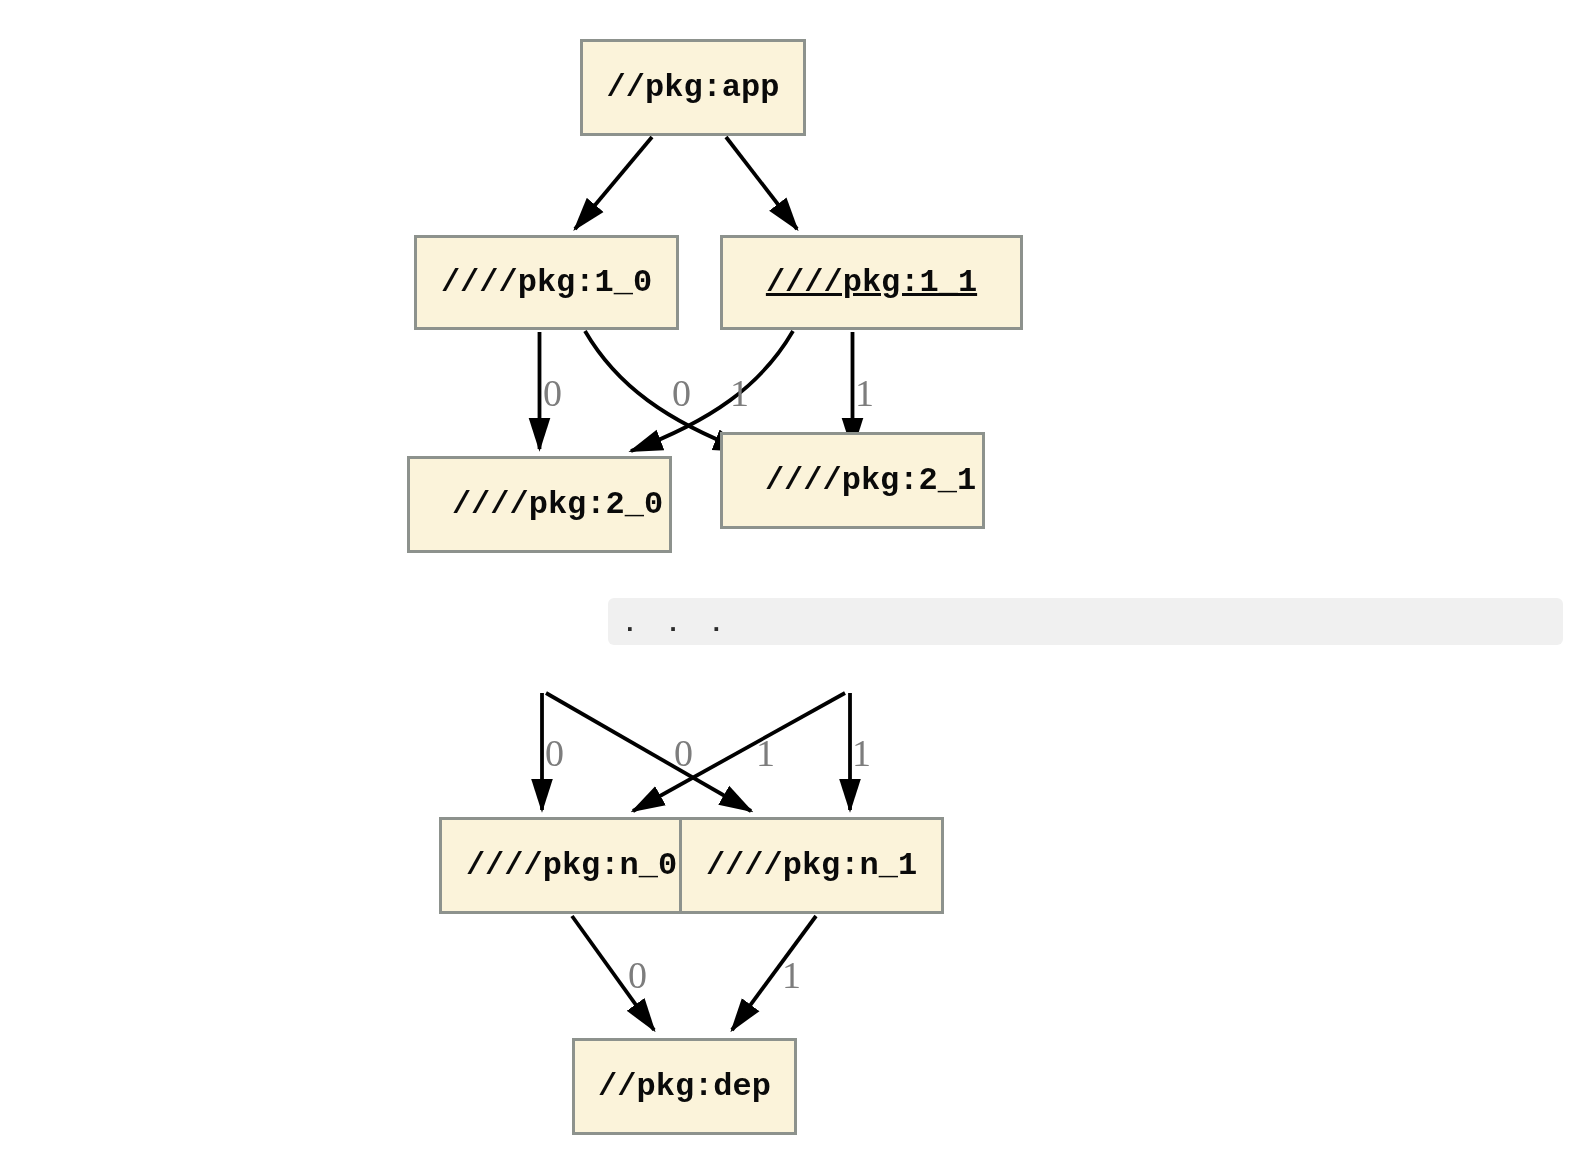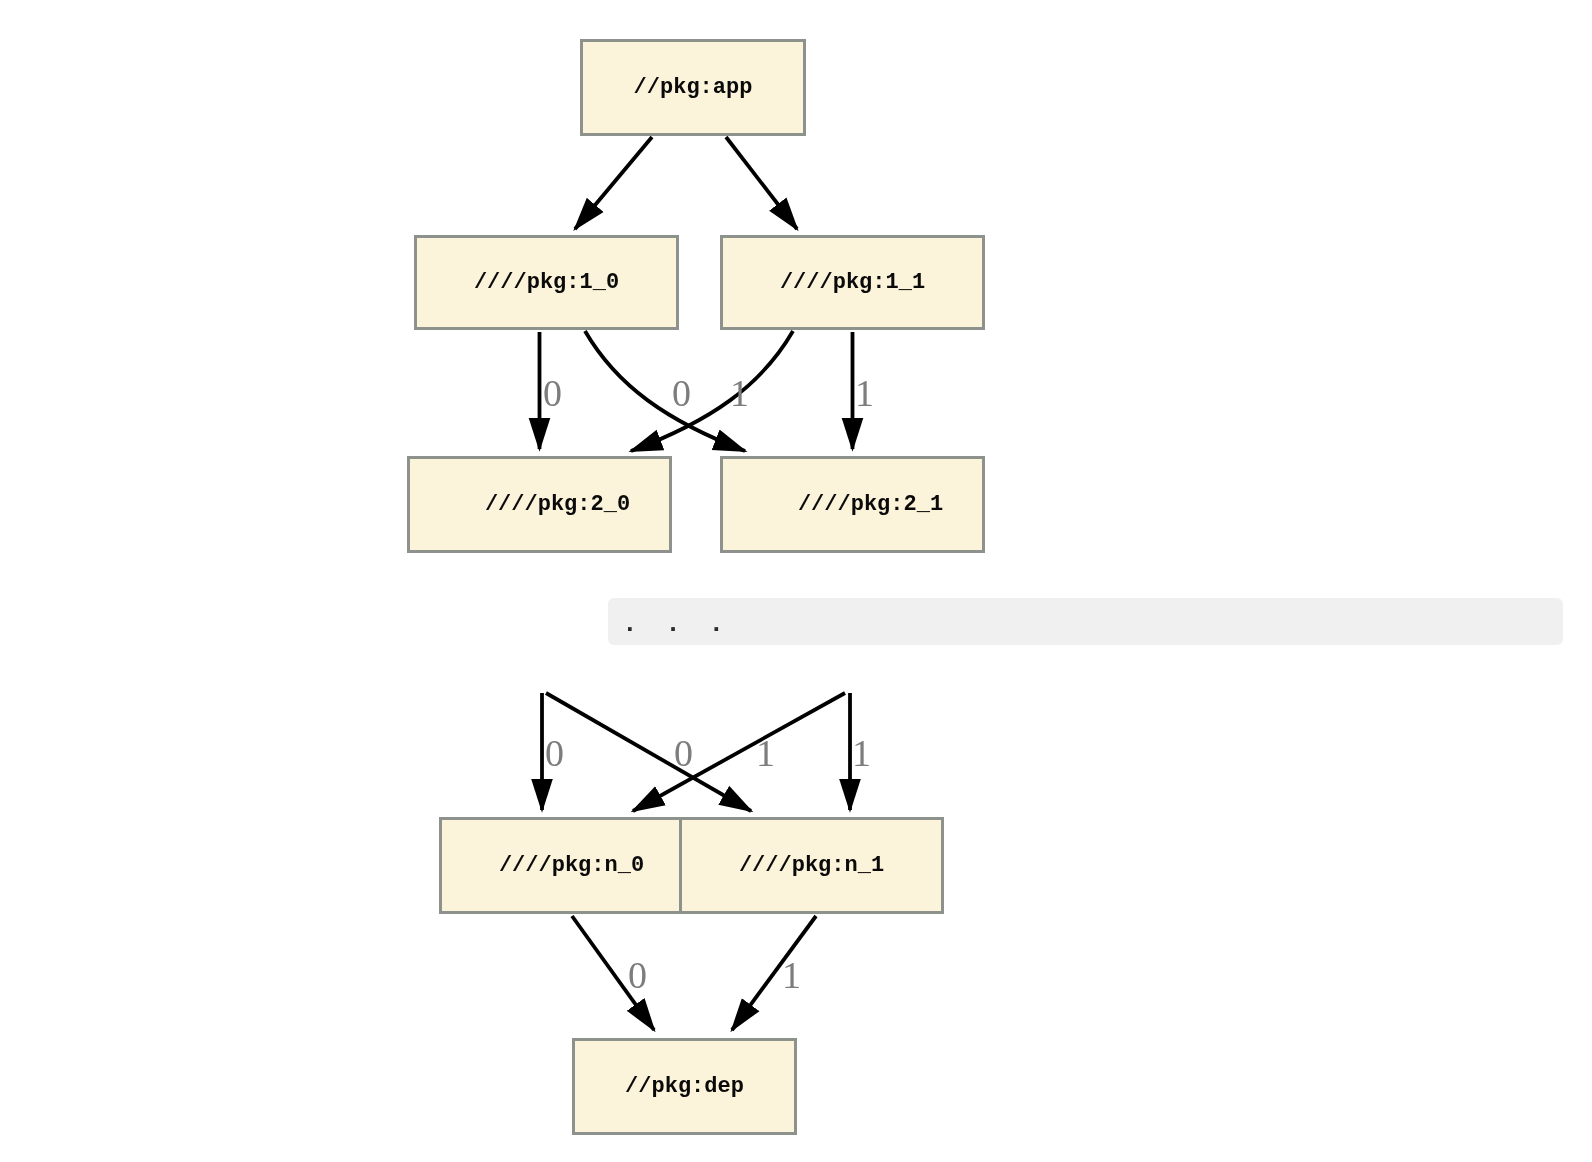--- a/index.html
+++ b/index.html
@@ -13,29 +13,29 @@
   .edges-svg { position:absolute; left:0; top:0; width:1592px; height:1162px; }
   .edge-path { stroke:#000000; stroke-width:3.8; fill:none; }
   .node {
     position:absolute;
     box-sizing:border-box;
     background:#FBF3DA;
     border:3px solid #8D928D;
     display:flex; align-items:center; justify-content:center;
     font-family:"Liberation Mono", monospace;
     font-weight:bold;
-    font-size:22px;
+    font-size:32px;
     color:#0a0a0a;
     white-space:nowrap;
   }
   .n-app {left:580px; top:39px;  width:226px; height:97px;}
   .n-1-0 {left:414px; top:235px; width:265px; height:95px;}
-  .n-1-1 {left:720px; top:235px; width:265px; height:95px;}
+  .n-1-1 {left:720px; top:235px; width:303px; height:95px;text-decoration:underline;}
   .n-2-0 {left:407px; top:456px; width:265px; height:97px;padding-left:36px;}
-  .n-2-1 {left:720px; top:456px; width:265px; height:97px;padding-left:36px;}
+  .n-2-1 {left:720px; top:432px; width:265px; height:97px;padding-left:36px;}
   .n-n-0 {left:407px; top:817px; width:265px; height:97px;margin-left:32px;}
   .n-n-1 {left:679px; top:817px; width:265px; height:97px;}
   .n-dep {left:572px; top:1038px; width:225px; height:97px;}
 
   .elabel {
     position:absolute;
     font-family:"Liberation Serif", "DejaVu Serif", serif;
     font-size:38px;
     line-height:1;
     color:#7D7D7D;

